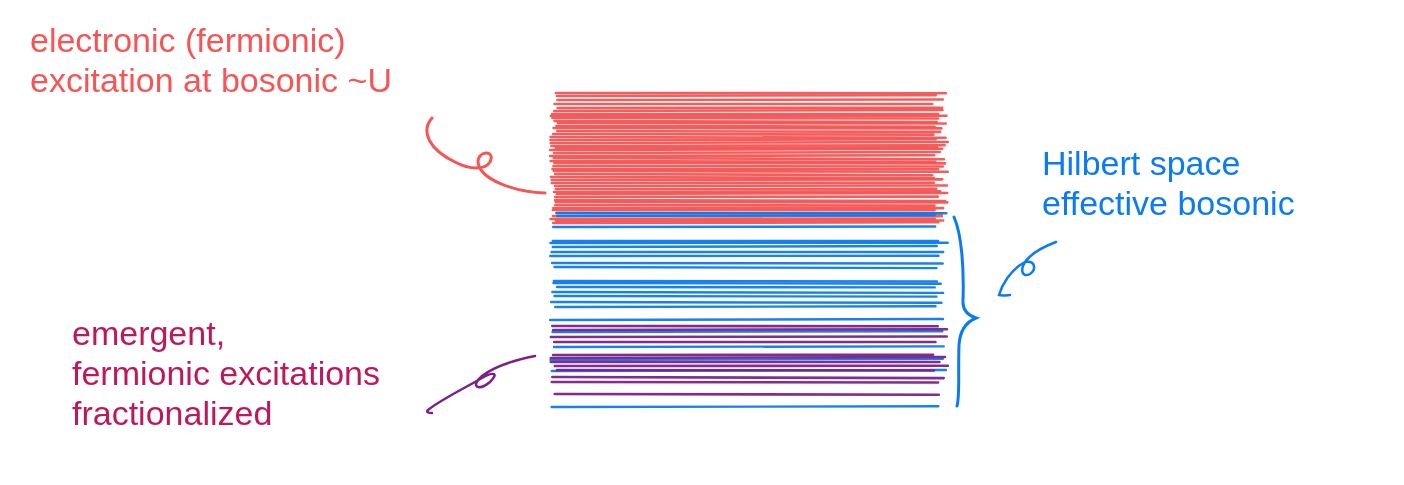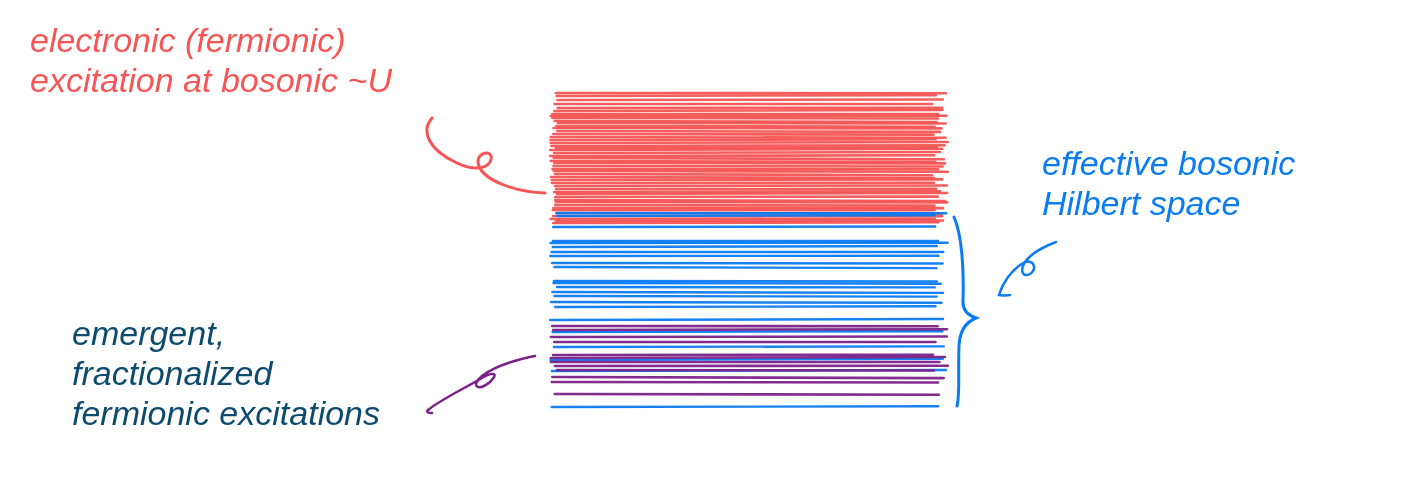--- a/index.html
+++ b/index.html
@@ -1,41 +1,41 @@
 <!DOCTYPE html>
 <html><head>
 <meta charset="utf-8">
 <style>
   html, body { margin: 0; padding: 0; background: #ffffff; }
   body { width: 1404px; height: 485px; position: relative; overflow: hidden;
          font-family: "Liberation Sans", sans-serif; }
   .label { position: absolute; font-size: 34px; line-height: 40px; white-space: nowrap; }
-  .label div { display: block; font-style: italic; }
+  .label div { display: block; }
   #lbl-red { left: 30px; top: 20px; }
   #lbl-blue { left: 1042px; top: 143px; }
   #lbl-purple { left: 72px; top: 313px; }
   svg#art { position: absolute; left: 0; top: 0; }
 </style>
 </head>
 <body>
 
 <div class="label" id="lbl-red" style="color:#f55555">
   <div>electronic (fermionic)</div>
   <div>excitation at bosonic ~U</div>
 </div>
 
 <div class="label" id="lbl-blue" style="color:#0a7bf2">
+  <div>Hilbert space</div>
   <div>effective bosonic</div>
-  <div>Hilbert space</div>
 </div>
 
-<div class="label" id="lbl-purple" style="color:#0c4a6e">
+<div class="label" id="lbl-purple" style="color:#be185d">
   <div>emergent,</div>
+  <div>fermionic excitations</div>
   <div>fractionalized</div>
-  <div>fermionic excitations</div>
 </div>
 
 <svg id="art" width="1404" height="485" viewBox="0 0 1404 485">
   <g id="red-lines">
       <line x1="555.8989074303536" x2="945.8989074303536" y1="93" y2="93.1986961561739" stroke="#f55555" stroke-width="2.6" stroke-linecap="round" opacity="0.95"></line>
       <line x1="556.8300139484927" x2="935.9194553609705" y1="96" y2="95.19493315986401" stroke="#f55555" stroke-width="2.6" stroke-linecap="round" opacity="0.95"></line>
       <line x1="557.3685072737571" x2="942.749925755139" y1="100" y2="99.44754946069152" stroke="#f55555" stroke-width="2.6" stroke-linecap="round" opacity="0.95"></line>
       <line x1="554.5792092657648" x2="932.2519138119824" y1="104" y2="103.96581482368347" stroke="#f55555" stroke-width="2.6" stroke-linecap="round" opacity="0.95"></line>
       <line x1="557.6234880785778" x2="942.1435555359058" y1="108" y2="107.78542748347681" stroke="#f55555" stroke-width="2.6" stroke-linecap="round" opacity="0.95"></line>
       <line x1="554.2593714466784" x2="942.4490552619645" y1="111" y2="110.0148524911754" stroke="#f55555" stroke-width="2.6" stroke-linecap="round" opacity="0.95"></line>

